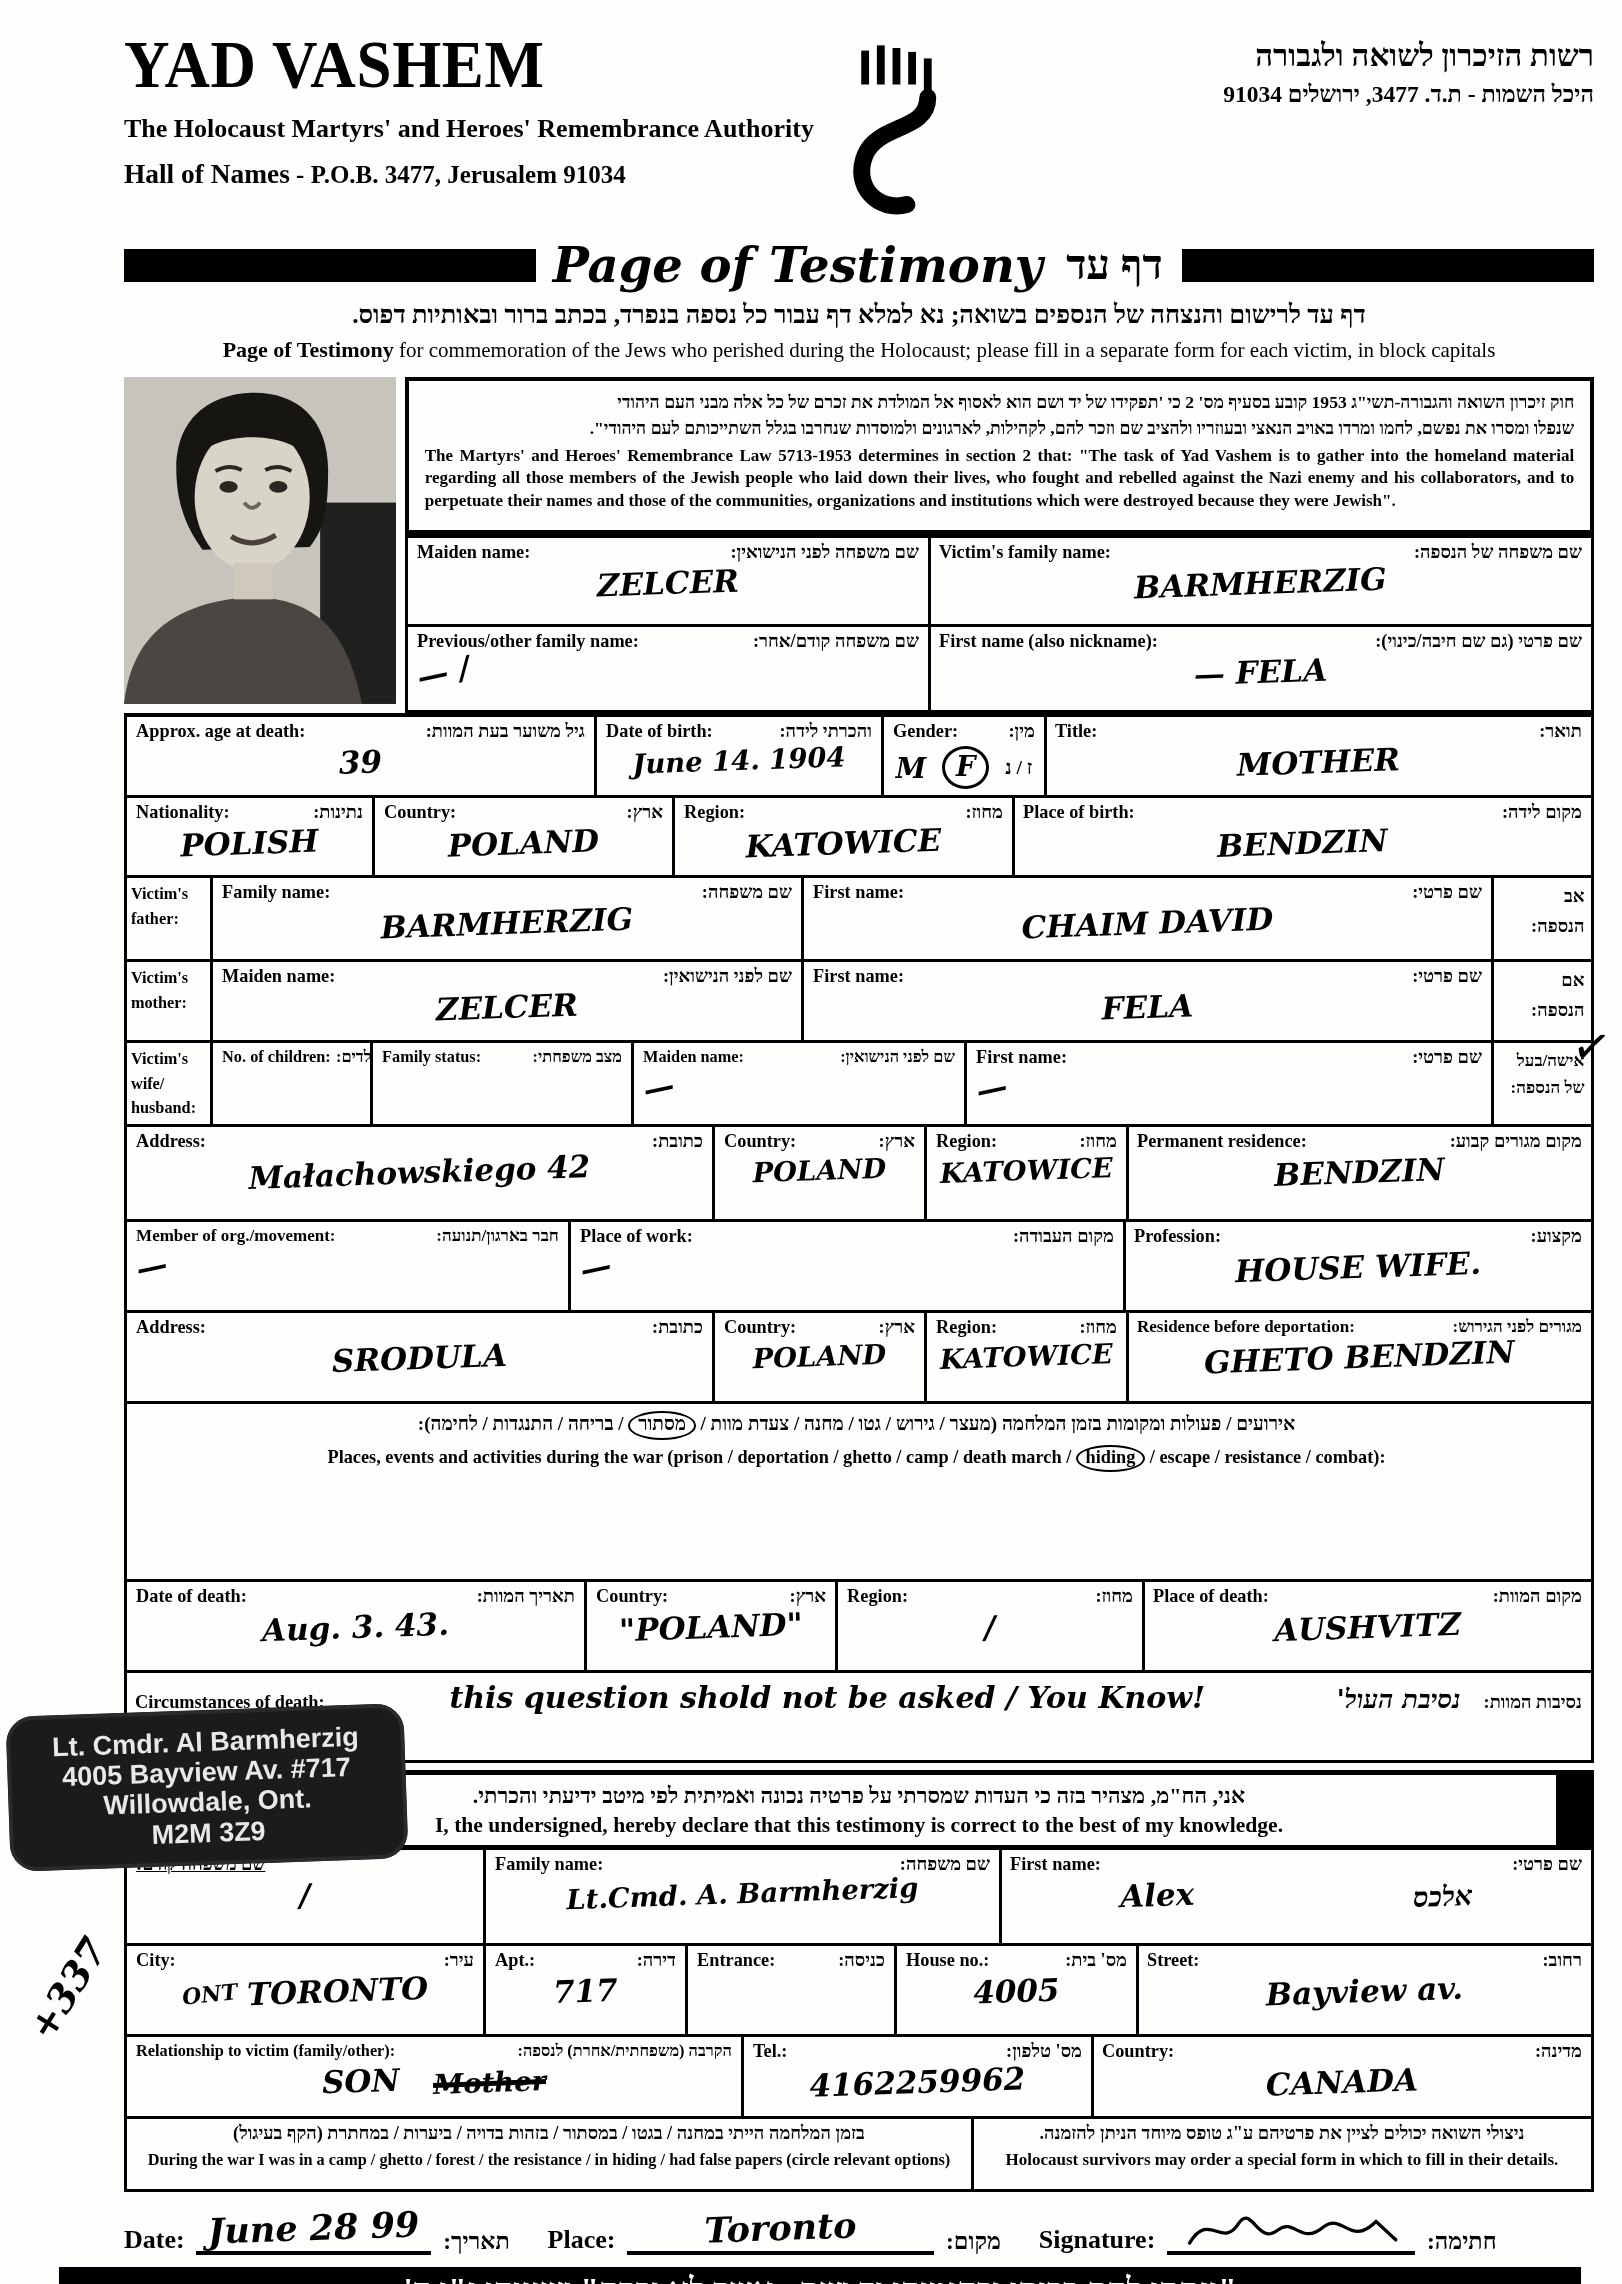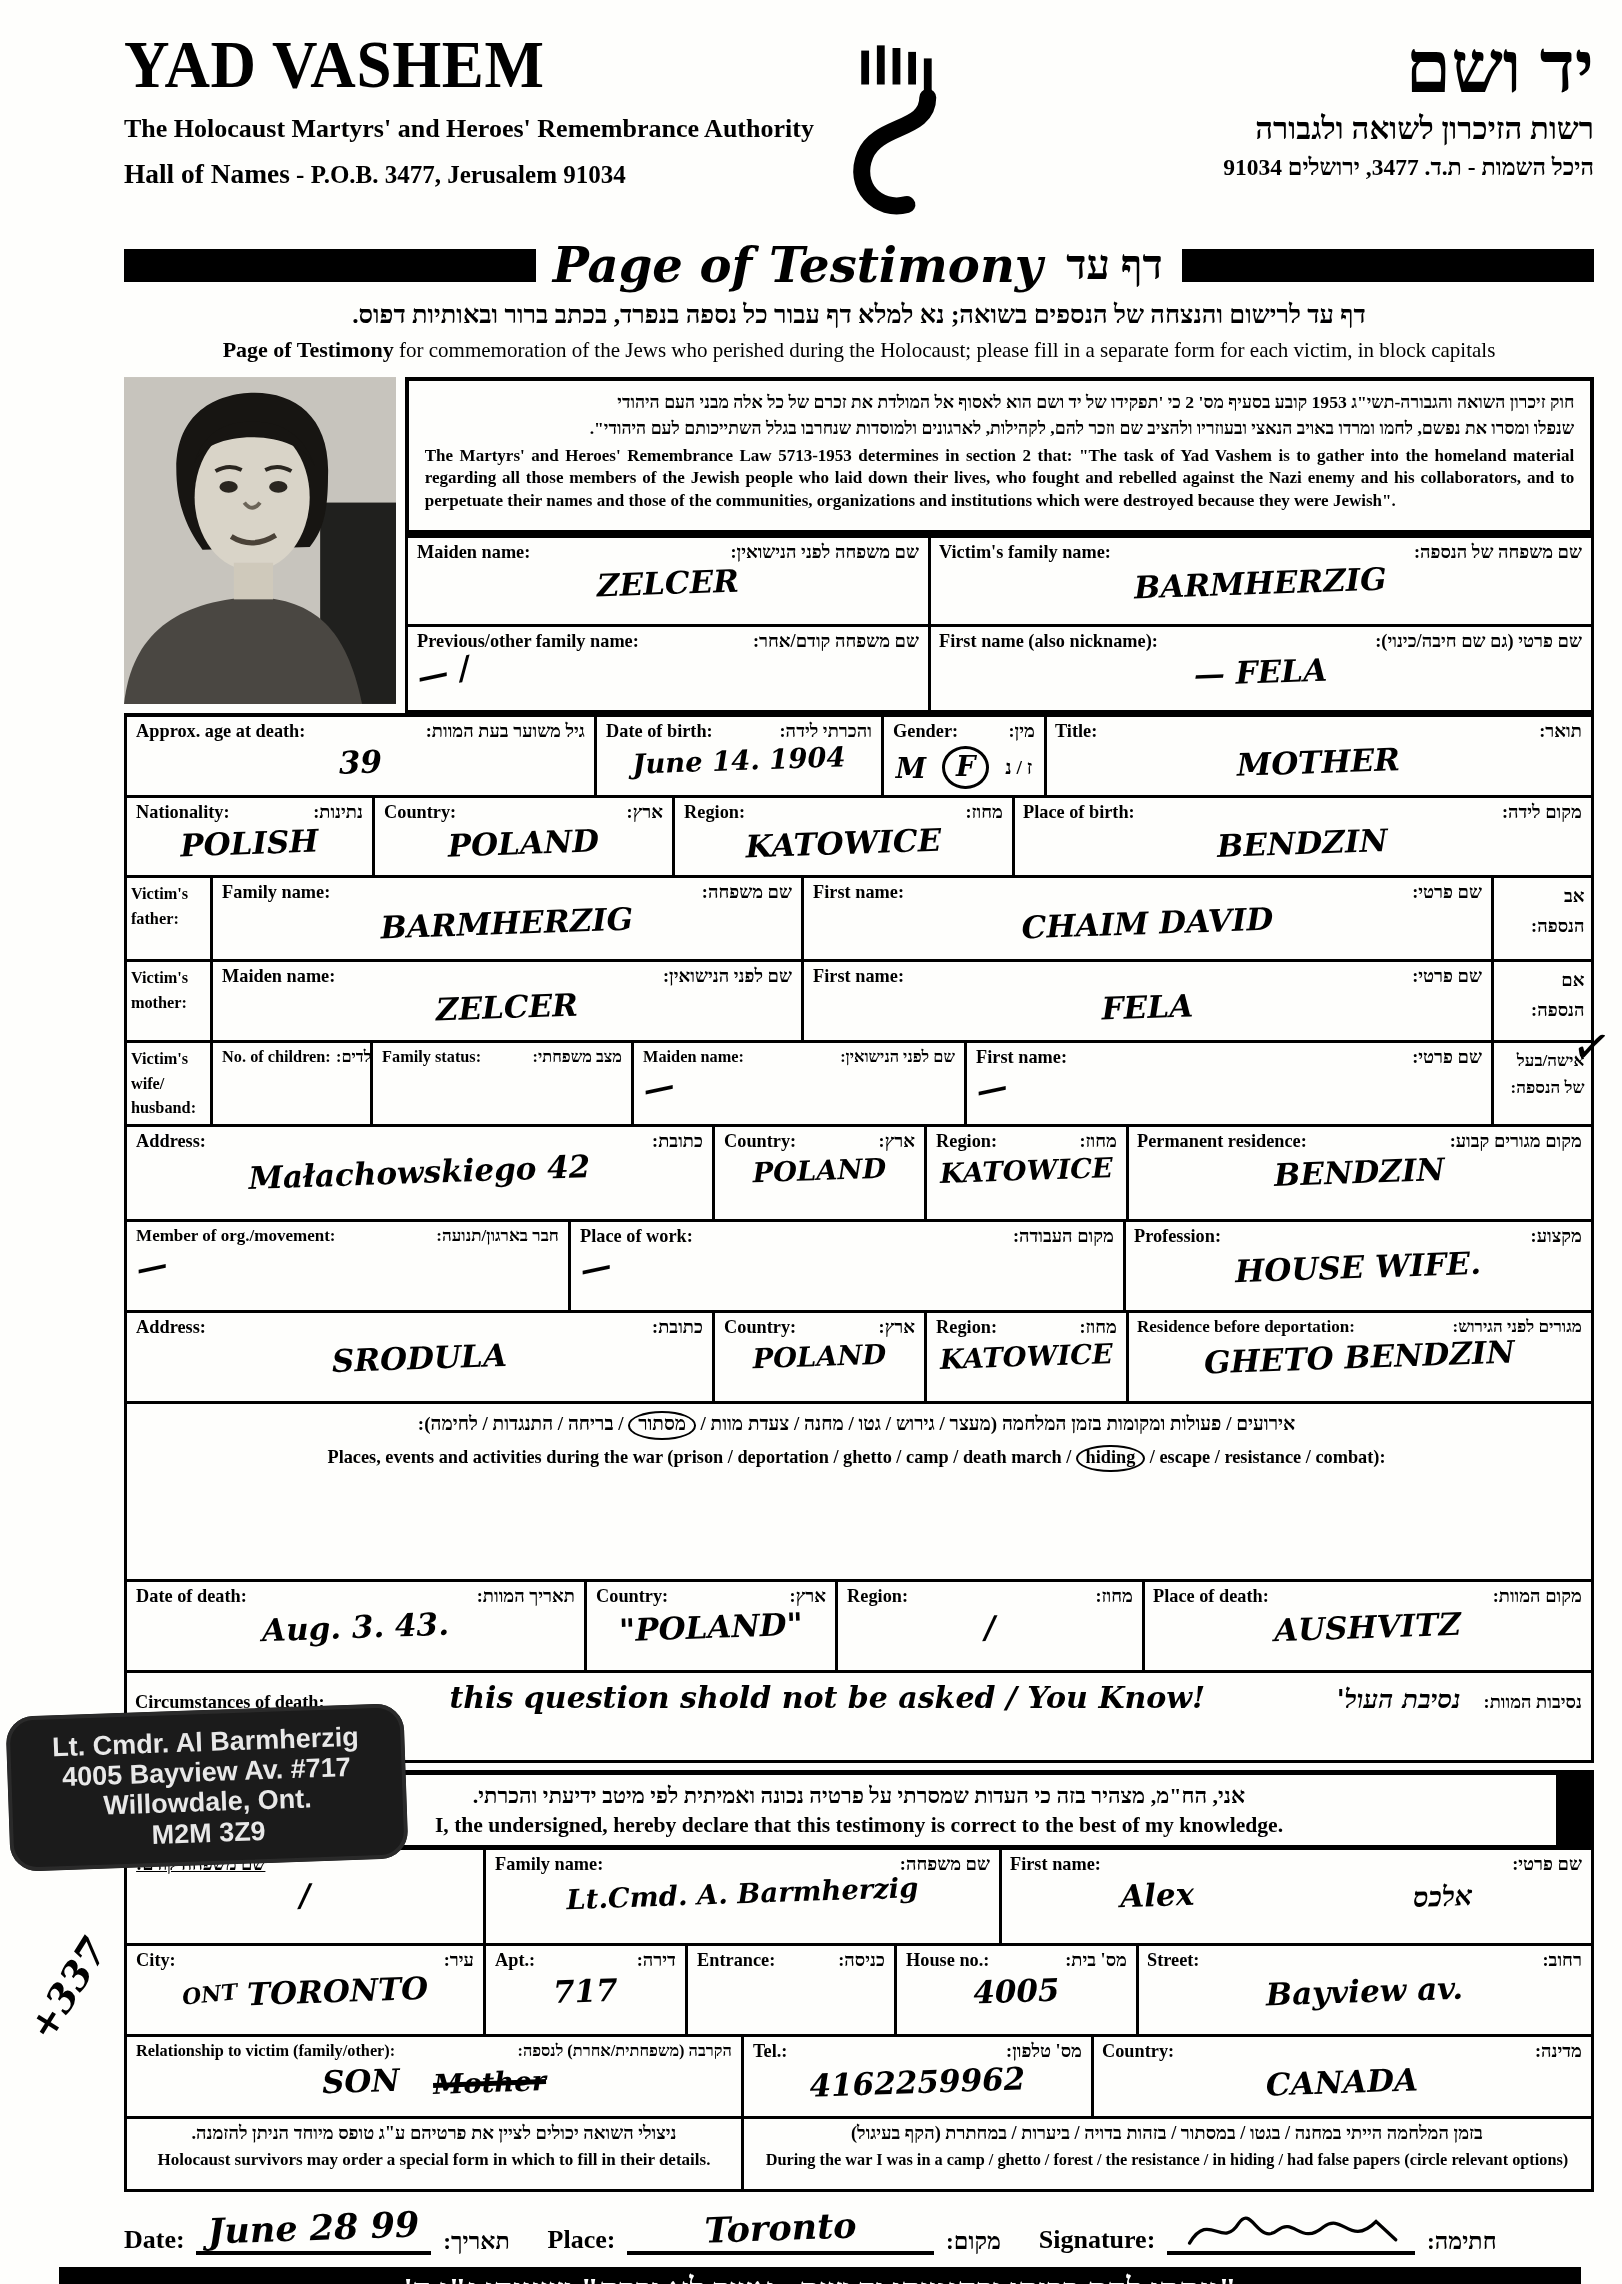--- a/index.html
+++ b/index.html
@@ -127,21 +127,20 @@
             <path d="M30 8 L30 34" stroke-width="6"></path>
             <path d="M42 4 L42 34" stroke-width="6"></path>
             <path d="M54 6 L54 34" stroke-width="6"></path>
             <path d="M66 9 L66 34" stroke-width="6"></path>
             <path d="M78 14 L78 40" stroke-width="6"></path>
             <path d="M78 44 C78 70 40 64 30 88 C20 112 40 132 62 126" stroke-width="13" stroke-linecap="round"></path>
           </g>
         </svg>
       </div>
       <div class="hdr-right">
-        <div class="he-name">יד ושם</div>
         <div class="he-sub">רשות הזיכרון לשואה ולגבורה</div>
         <div class="he-addr">היכל השמות - ת.ד. 3477, ירושלים 91034</div>
       </div>
     </div>
 
     <div class="titlerow">
       <div class="tbar"></div>
       <div class="title-en">Page of Testimony</div>
       <div class="title-he">דף עד</div>
       <div class="tbar"></div>
@@ -606,27 +605,27 @@
         <div class="cell grow">
           <div class="labels">
             <span class="len">Country:</span>
             <span class="lhe" dir="rtl">מדינה:</span>
           </div>
           <span class="hand hv">CANADA</span>
         </div>
       </div>
 
       <div class="frow" style="min-height:73px">
+        <div class="cell grow" style="text-align:center">
+          <div class="lhe" dir="rtl" style="white-space:normal">בזמן המלחמה הייתי במחנה / בגטו / במסתור / בזהות בדויה / ביערות / במחתרת (הקף בעיגול)</div>
+          <div style="font-size:16.3px;font-weight:bold;margin-top:5.2px">During the war I was in a camp / ghetto / forest / the resistance / in hiding / had false papers (circle relevant options)</div>
+        </div>
         <div class="cell" style="width:617px;text-align:center">
           <div class="lhe" dir="rtl" style="white-space:normal">ניצולי השואה יכולים לציין את פרטיהם ע"ג טופס מיוחד הניתן להזמנה.</div>
           <div style="font-size:17px;font-weight:bold;margin-top:5.2px">Holocaust survivors may order a special form in which to fill in their details.</div>
-        </div>
-        <div class="cell grow" style="text-align:center">
-          <div class="lhe" dir="rtl" style="white-space:normal">בזמן המלחמה הייתי במחנה / בגטו / במסתור / בזהות בדויה / ביערות / במחתרת (הקף בעיגול)</div>
-          <div style="font-size:16.3px;font-weight:bold;margin-top:5.2px">During the war I was in a camp / ghetto / forest / the resistance / in hiding / had false papers (circle relevant options)</div>
         </div>
       </div>
     </div>
 
     <div class="dsrow">
       <span class="ds-lbl">Date:</span>
       <span class="uline" style="width:235px">
         <span class="hand hv">June 28  99</span>
       </span>
       <span class="ds-he" dir="rtl">תאריך:</span>

